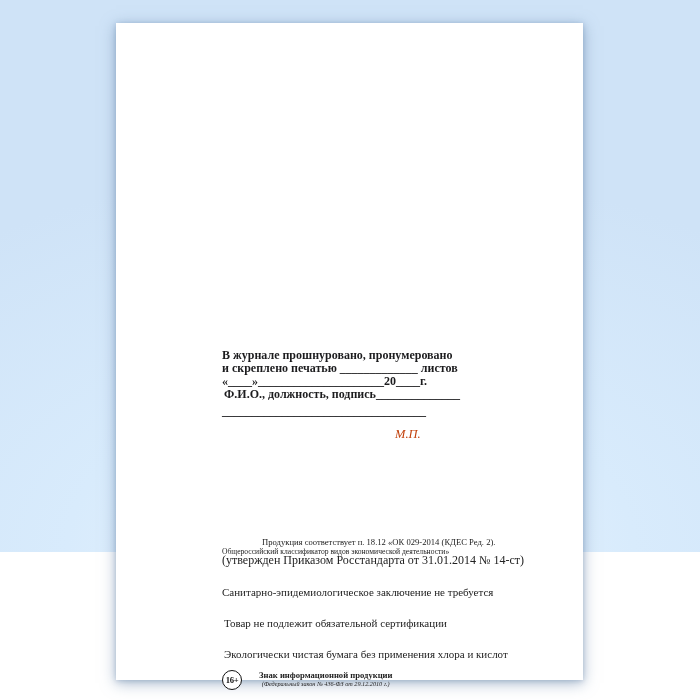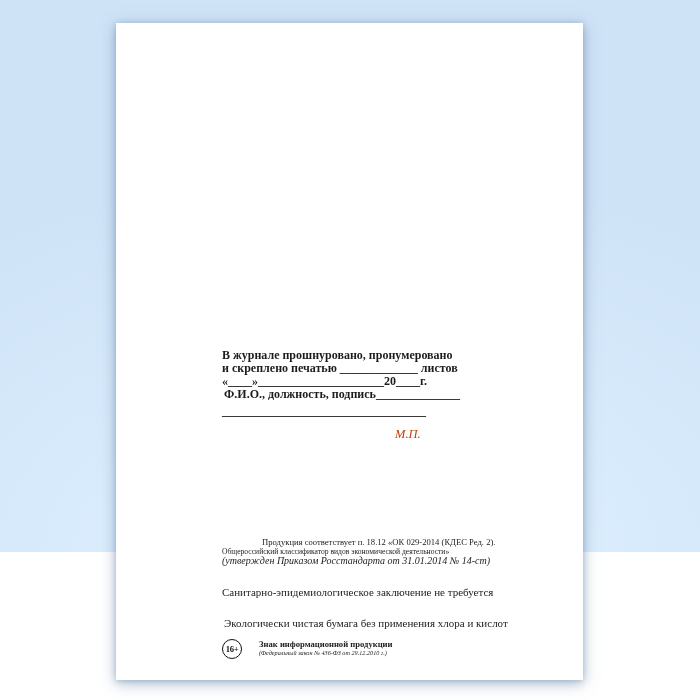--- a/index.html
+++ b/index.html
@@ -28,24 +28,24 @@
     position: absolute; left: 279px; top: 404px;
     color: #c2410c; font-weight: normal; font-size: 12.5px; font-style: italic;
   }
   
   .info {
     position: absolute; left: 106px; top: 514px; width: 250px;
     color: #222; white-space: nowrap;
   }
   .comp-l1 { font-size: 8.6px; line-height: 10px; margin-left: 40px; }
   .comp-l2 { font-size: 7.6px; line-height: 9px; }
-  .comp-l3 { font-size: 10px; line-height: 9.5px; font-style: italic; }
+  .comp-l3 { font-size: 12px; line-height: 9.5px; }
   .note { font-size: 11px; line-height: 10px; margin-top: 21px; }
   .note + .note { padding-left: 2px; }
-  .age-row { display: flex; align-items: flex-start; margin-top: 11px; }
+  .age-row { display: flex; align-items: flex-start; margin-top: 11px; text-align: center; }
   .age-badge {
     width: 18px; height: 18px; border: 1.6px solid #111; border-radius: 50%;
     display: flex; align-items: center; justify-content: center;
     font-weight: bold; font-size: 8.6px; letter-spacing: -0.3px;
     color: #111; flex: 0 0 auto; background: #fff;
   }
   .age-text { margin-left: 17px; padding-top: 1px; }
   .age-label { font-size: 8.6px; line-height: 9.5px; font-weight: bold; }
   .age-law { font-size: 6.2px; line-height: 7.5px; font-style: italic; }
 </style>
@@ -64,20 +64,21 @@
     </div>
 
     <div class="seal">М.П.</div>
 
     <div class="info">
       <div class="comp-l1">Продукция соответствует п. 18.12 «ОК 029-2014 (КДЕС Ред. 2).</div>
       <div class="comp-l2">Общероссийский классификатор видов экономической деятельности»</div>
       <div class="comp-l3">(утвержден Приказом Росстандарта от 31.01.2014 № 14-ст)</div>
 
       <div class="note">Санитарно-эпидемиологическое заключение не требуется</div>
+      <div class="note">Товар не подлежит обязательной сертификации</div>
       <div class="note">Экологически чистая бумага без применения хлора и кислот</div>
 
       <div class="age-row">
         <div class="age-badge">16+</div>
         <div class="age-text">
           <div class="age-label">Знак информационной продукции</div>
           <div class="age-law">(Федеральный закон № 436-ФЗ от 29.12.2010 г.)</div>
         </div>
       </div>
     </div>

